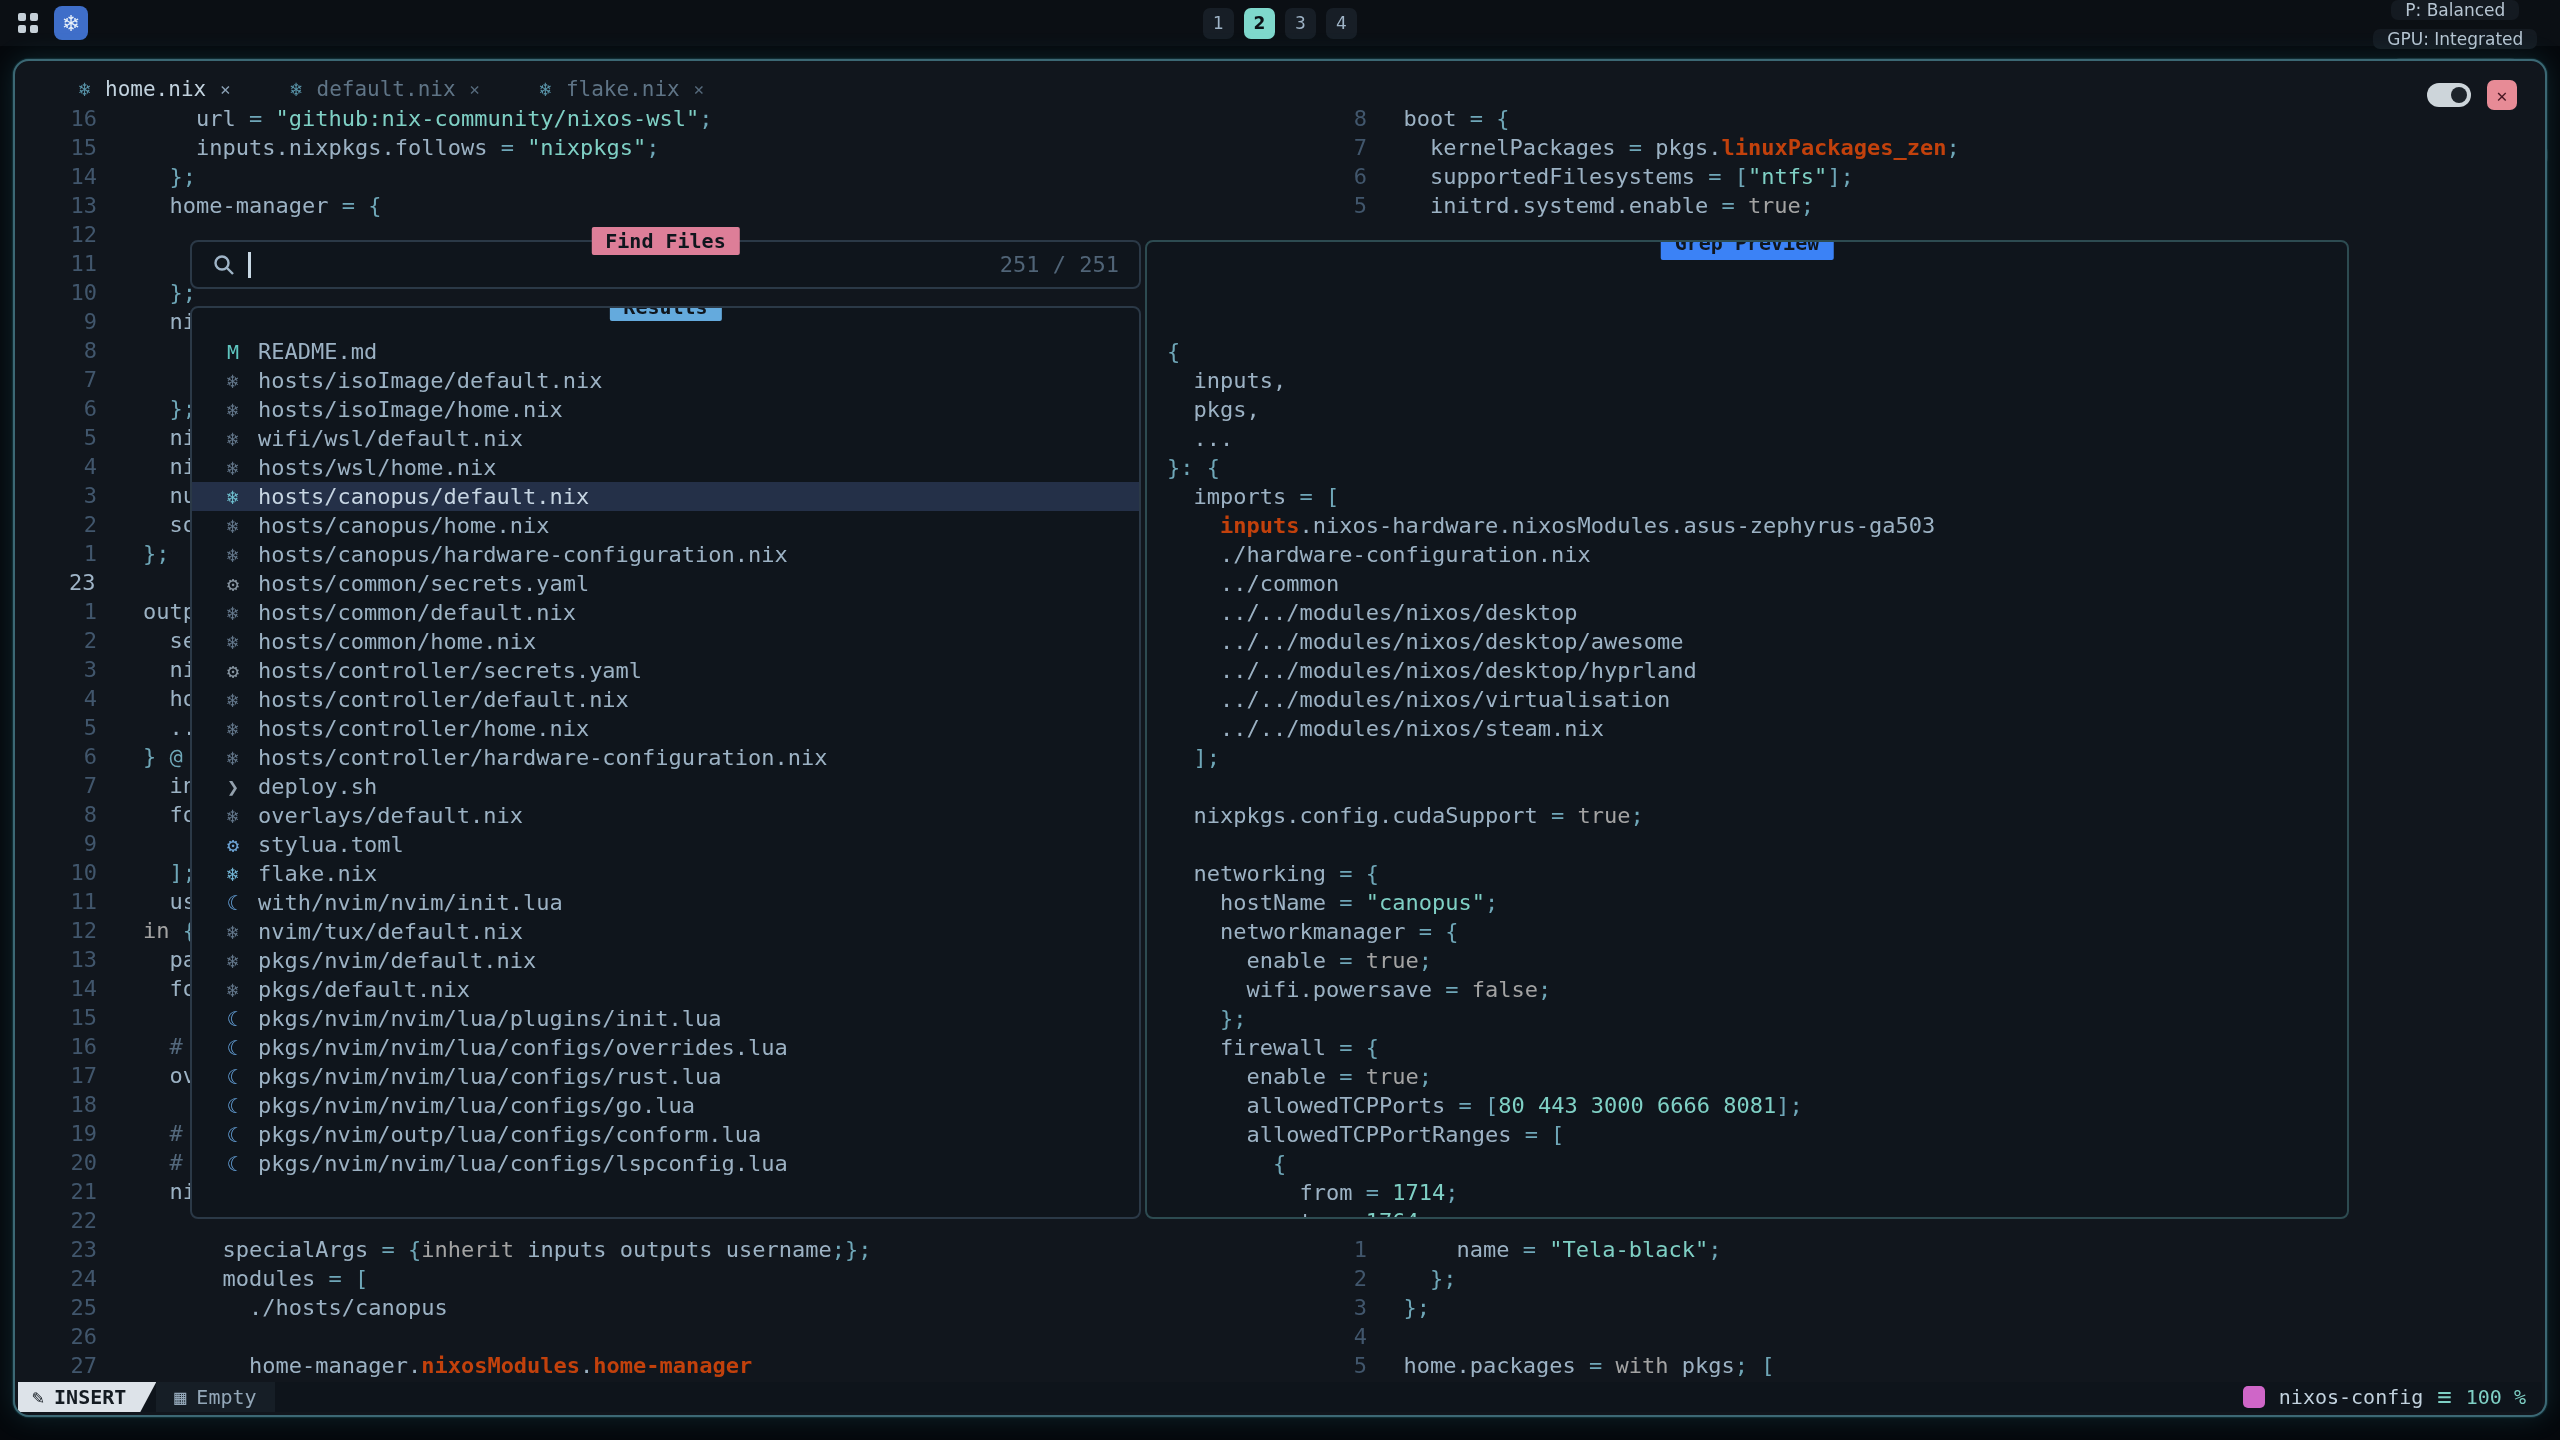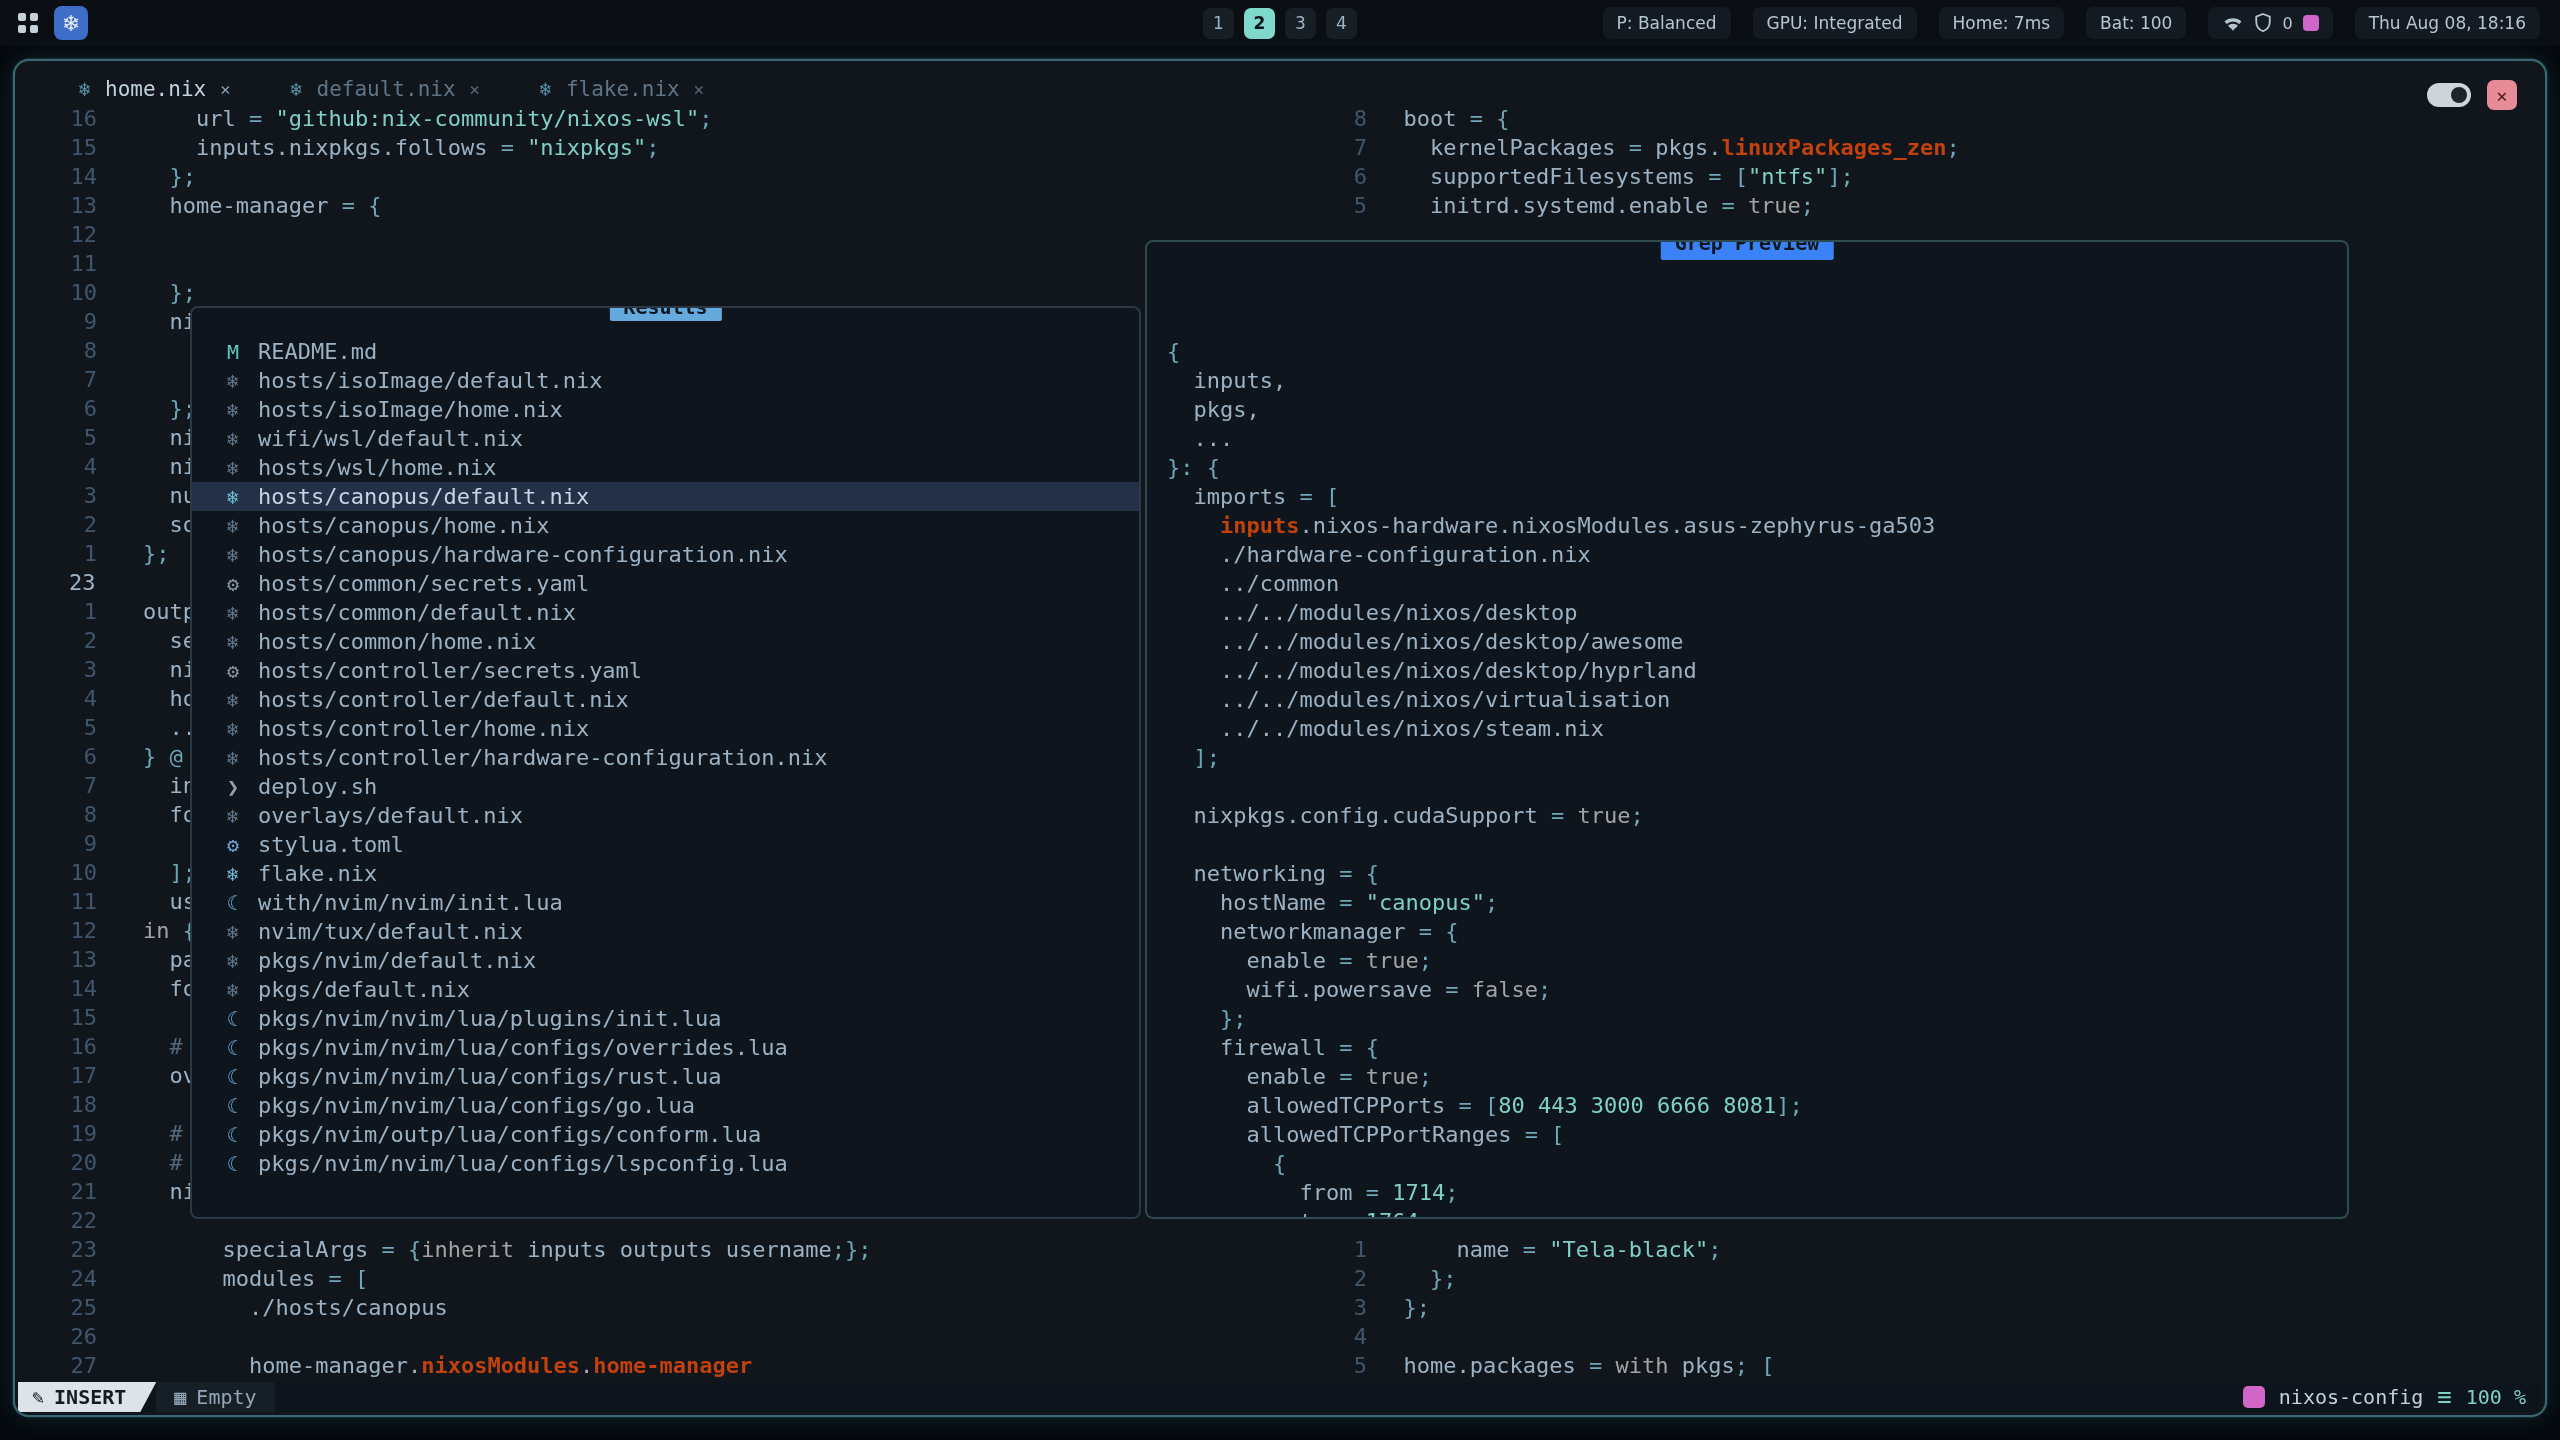--- a/index.html
+++ b/index.html
@@ -12,21 +12,21 @@
   .tb-left{position:absolute;left:14px;top:0;height:46px;display:flex;align-items:center;gap:12px;}
   .grid-icon{display:grid;grid-template-columns:8px 8px;grid-gap:4px;padding:4px;cursor:pointer;}
   .grid-icon i{width:8px;height:8px;background:#c6d0d8;border-radius:2px;}
   .logo-tile{width:34px;height:34px;border-radius:8px;background:#3f6ec9;color:#eaf2fa;
     display:flex;align-items:center;justify-content:center;font-size:22px;}
   .tb-center{position:absolute;left:50%;top:0;transform:translateX(-50%);height:46px;
     display:flex;align-items:center;gap:10px;}
   .ws{width:31px;height:31px;border-radius:7px;background:#171e26;color:#9fb4c7;font-size:17px;
     display:flex;align-items:center;justify-content:center;cursor:pointer;}
   .ws.active{background:#7fd8cc;color:#0c1116;font-weight:bold;}
-  .tb-right{position:absolute;right:20px;top:0;height:46px;display:flex;align-items:center;gap:22px;}
+  .tb-right{position:absolute;right:12px;top:0;height:46px;display:flex;align-items:center;gap:9px;flex-direction:column;}
   .tb-seg{background:#141a21;border-radius:7px;height:32px;display:flex;align-items:center;
     padding:0 14px;color:#b6c5d2;font-size:17px;gap:10px;}
   .swatch{width:16px;height:16px;border-radius:4px;background:#cf66c8;display:inline-block;}
   .tray-badge{font-size:16px;}
 
   
   .window{position:absolute;left:13px;top:59px;width:2534px;height:1358px;background:#11161d;
     border:2px solid #3c6874;border-radius:16px;overflow:hidden;
     box-shadow:0 0 28px rgba(70,190,210,.16),0 0 2px rgba(70,190,210,.5);}
 
@@ -165,20 +165,31 @@
   <div class="win-controls">
     <span class="toggle">
         <span class="knob"></span>
       </span>
     <span class="close-btn">✕</span>
   </div>
 
   <div class="pane" id="pane-left"><div class="line"><span class="num">16</span><span class="code"><span class="tk-p">    url </span><span class="tk-o">=</span><span class="tk-p"> </span><span class="tk-s">"github:nix-community/nixos-wsl"</span><span class="tk-o">;</span></span></div><div class="line"><span class="num">15</span><span class="code"><span class="tk-p">    inputs.nixpkgs.follows </span><span class="tk-o">=</span><span class="tk-p"> </span><span class="tk-s">"nixpkgs"</span><span class="tk-o">;</span></span></div><div class="line"><span class="num">14</span><span class="code"><span class="tk-o">  };</span></span></div><div class="line"><span class="num">13</span><span class="code"><span class="tk-p">  home-manager </span><span class="tk-o">= {</span></span></div><div class="line"><span class="num">12</span><span class="code"></span></div><div class="line"><span class="num">11</span><span class="code"></span></div><div class="line"><span class="num">10</span><span class="code"><span class="tk-o">  };</span></span></div><div class="line"><span class="num">9</span><span class="code"><span class="tk-p">  ni</span></span></div><div class="line"><span class="num">8</span><span class="code"></span></div><div class="line"><span class="num">7</span><span class="code"></span></div><div class="line"><span class="num">6</span><span class="code"><span class="tk-o">  };</span></span></div><div class="line"><span class="num">5</span><span class="code"><span class="tk-p">  ni</span></span></div><div class="line"><span class="num">4</span><span class="code"><span class="tk-p">  ni</span></span></div><div class="line"><span class="num">3</span><span class="code"><span class="tk-p">  nu</span></span></div><div class="line"><span class="num">2</span><span class="code"><span class="tk-p">  so</span></span></div><div class="line"><span class="num">1</span><span class="code"><span class="tk-o">};</span></span></div><div class="line cur"><span class="num">23</span><span class="code"></span></div><div class="line"><span class="num">1</span><span class="code"><span class="tk-p">outp</span></span></div><div class="line"><span class="num">2</span><span class="code"><span class="tk-p">  se</span></span></div><div class="line"><span class="num">3</span><span class="code"><span class="tk-p">  ni</span></span></div><div class="line"><span class="num">4</span><span class="code"><span class="tk-p">  ho</span></span></div><div class="line"><span class="num">5</span><span class="code"><span class="tk-p">  ..</span></span></div><div class="line"><span class="num">6</span><span class="code"><span class="tk-o">} @</span></span></div><div class="line"><span class="num">7</span><span class="code"><span class="tk-p">  in</span></span></div><div class="line"><span class="num">8</span><span class="code"><span class="tk-p">  fo</span></span></div><div class="line"><span class="num">9</span><span class="code"></span></div><div class="line"><span class="num">10</span><span class="code"><span class="tk-o">  ];</span></span></div><div class="line"><span class="num">11</span><span class="code"><span class="tk-p">  us</span></span></div><div class="line"><span class="num">12</span><span class="code"><span class="tk-k">in</span><span class="tk-o"> {</span></span></div><div class="line"><span class="num">13</span><span class="code"><span class="tk-p">  pa</span></span></div><div class="line"><span class="num">14</span><span class="code"><span class="tk-p">  fo</span></span></div><div class="line"><span class="num">15</span><span class="code"></span></div><div class="line"><span class="num">16</span><span class="code"><span class="tk-c">  #</span></span></div><div class="line"><span class="num">17</span><span class="code"><span class="tk-p">  ov</span></span></div><div class="line"><span class="num">18</span><span class="code"></span></div><div class="line"><span class="num">19</span><span class="code"><span class="tk-c">  #</span></span></div><div class="line"><span class="num">20</span><span class="code"><span class="tk-c">  #</span></span></div><div class="line"><span class="num">21</span><span class="code"><span class="tk-p">  ni</span></span></div><div class="line"><span class="num">22</span><span class="code"></span></div><div class="line"><span class="num">23</span><span class="code"><span class="tk-p">      specialArgs </span><span class="tk-o">= {</span><span class="tk-k">inherit</span><span class="tk-p"> inputs outputs username</span><span class="tk-o">;};</span></span></div><div class="line"><span class="num">24</span><span class="code"><span class="tk-p">      modules </span><span class="tk-o">= [</span></span></div><div class="line"><span class="num">25</span><span class="code"><span class="tk-p">        ./hosts/canopus</span></span></div><div class="line"><span class="num">26</span><span class="code"></span></div><div class="line"><span class="num">27</span><span class="code"><span class="tk-p">        home-manager.</span><span class="tk-b">nixosModules</span><span class="tk-p">.</span><span class="tk-b">home-manager</span></span></div></div>
   <div class="pane" id="pane-right"><div class="line"><span class="num">8</span><span class="code"><span class="tk-p">  boot </span><span class="tk-o">= {</span></span></div><div class="line"><span class="num">7</span><span class="code"><span class="tk-p">    kernelPackages </span><span class="tk-o">=</span><span class="tk-p"> pkgs.</span><span class="tk-b">linuxPackages_zen</span><span class="tk-o">;</span></span></div><div class="line"><span class="num">6</span><span class="code"><span class="tk-p">    supportedFilesystems </span><span class="tk-o">= [</span><span class="tk-s">"ntfs"</span><span class="tk-o">];</span></span></div><div class="line"><span class="num">5</span><span class="code"><span class="tk-p">    initrd.systemd.enable </span><span class="tk-o">=</span><span class="tk-p"> </span><span class="tk-k">true</span><span class="tk-o">;</span></span></div><div class="line"><span class="num"></span><span class="code"></span></div><div class="line"><span class="num"></span><span class="code"></span></div><div class="line"><span class="num"></span><span class="code"></span></div><div class="line"><span class="num"></span><span class="code"></span></div><div class="line"><span class="num"></span><span class="code"></span></div><div class="line"><span class="num"></span><span class="code"></span></div><div class="line"><span class="num"></span><span class="code"></span></div><div class="line"><span class="num"></span><span class="code"></span></div><div class="line"><span class="num"></span><span class="code"></span></div><div class="line"><span class="num"></span><span class="code"></span></div><div class="line"><span class="num"></span><span class="code"></span></div><div class="line"><span class="num"></span><span class="code"></span></div><div class="line"><span class="num"></span><span class="code"></span></div><div class="line"><span class="num"></span><span class="code"></span></div><div class="line"><span class="num"></span><span class="code"></span></div><div class="line"><span class="num"></span><span class="code"></span></div><div class="line"><span class="num"></span><span class="code"></span></div><div class="line"><span class="num"></span><span class="code"></span></div><div class="line"><span class="num"></span><span class="code"></span></div><div class="line"><span class="num"></span><span class="code"></span></div><div class="line"><span class="num"></span><span class="code"></span></div><div class="line"><span class="num"></span><span class="code"></span></div><div class="line"><span class="num"></span><span class="code"></span></div><div class="line"><span class="num"></span><span class="code"></span></div><div class="line"><span class="num"></span><span class="code"></span></div><div class="line"><span class="num"></span><span class="code"></span></div><div class="line"><span class="num"></span><span class="code"></span></div><div class="line"><span class="num"></span><span class="code"></span></div><div class="line"><span class="num"></span><span class="code"></span></div><div class="line"><span class="num"></span><span class="code"></span></div><div class="line"><span class="num"></span><span class="code"></span></div><div class="line"><span class="num"></span><span class="code"></span></div><div class="line"><span class="num"></span><span class="code"></span></div><div class="line"><span class="num"></span><span class="code"></span></div><div class="line"><span class="num"></span><span class="code"></span></div><div class="line"><span class="num">1</span><span class="code"><span class="tk-p">      name </span><span class="tk-o">=</span><span class="tk-p"> </span><span class="tk-s">"Tela-black"</span><span class="tk-o">;</span></span></div><div class="line"><span class="num">2</span><span class="code"><span class="tk-o">    };</span></span></div><div class="line"><span class="num">3</span><span class="code"><span class="tk-o">  };</span></span></div><div class="line"><span class="num">4</span><span class="code"></span></div><div class="line"><span class="num">5</span><span class="code"><span class="tk-p">  home.packages </span><span class="tk-o">= </span><span class="tk-k">with</span><span class="tk-p"> pkgs</span><span class="tk-o">; [</span></span></div></div>
 
+  <div class="float finder-input">
+    <span class="badge badge-pink">Find Files</span>
+    <span class="search-icon">
+      <svg width="24" height="24" viewBox="0 0 24 24">
+          <circle cx="10" cy="10" r="6.5" fill="none" stroke="#9fb4c7" stroke-width="2.4"></circle>
+          <path d="M15 15l6 6" stroke="#9fb4c7" stroke-width="2.4"></path>
+        </svg>
+    </span>
+    <span class="caret"></span>
+    <span class="match-counter">251 / 251</span>
+  </div>
 
   <div class="float finder-results">
     <span class="badge badge-blue">Results</span>
     <div id="results">
         <div class="result">
           <span class="ricon" style="color: rgb(95, 198, 192);">M</span>
           <span class="rlabel">README.md</span>
         </div>
         <div class="result">
           <span class="ricon" style="color: rgb(100, 120, 140);">❄</span>

